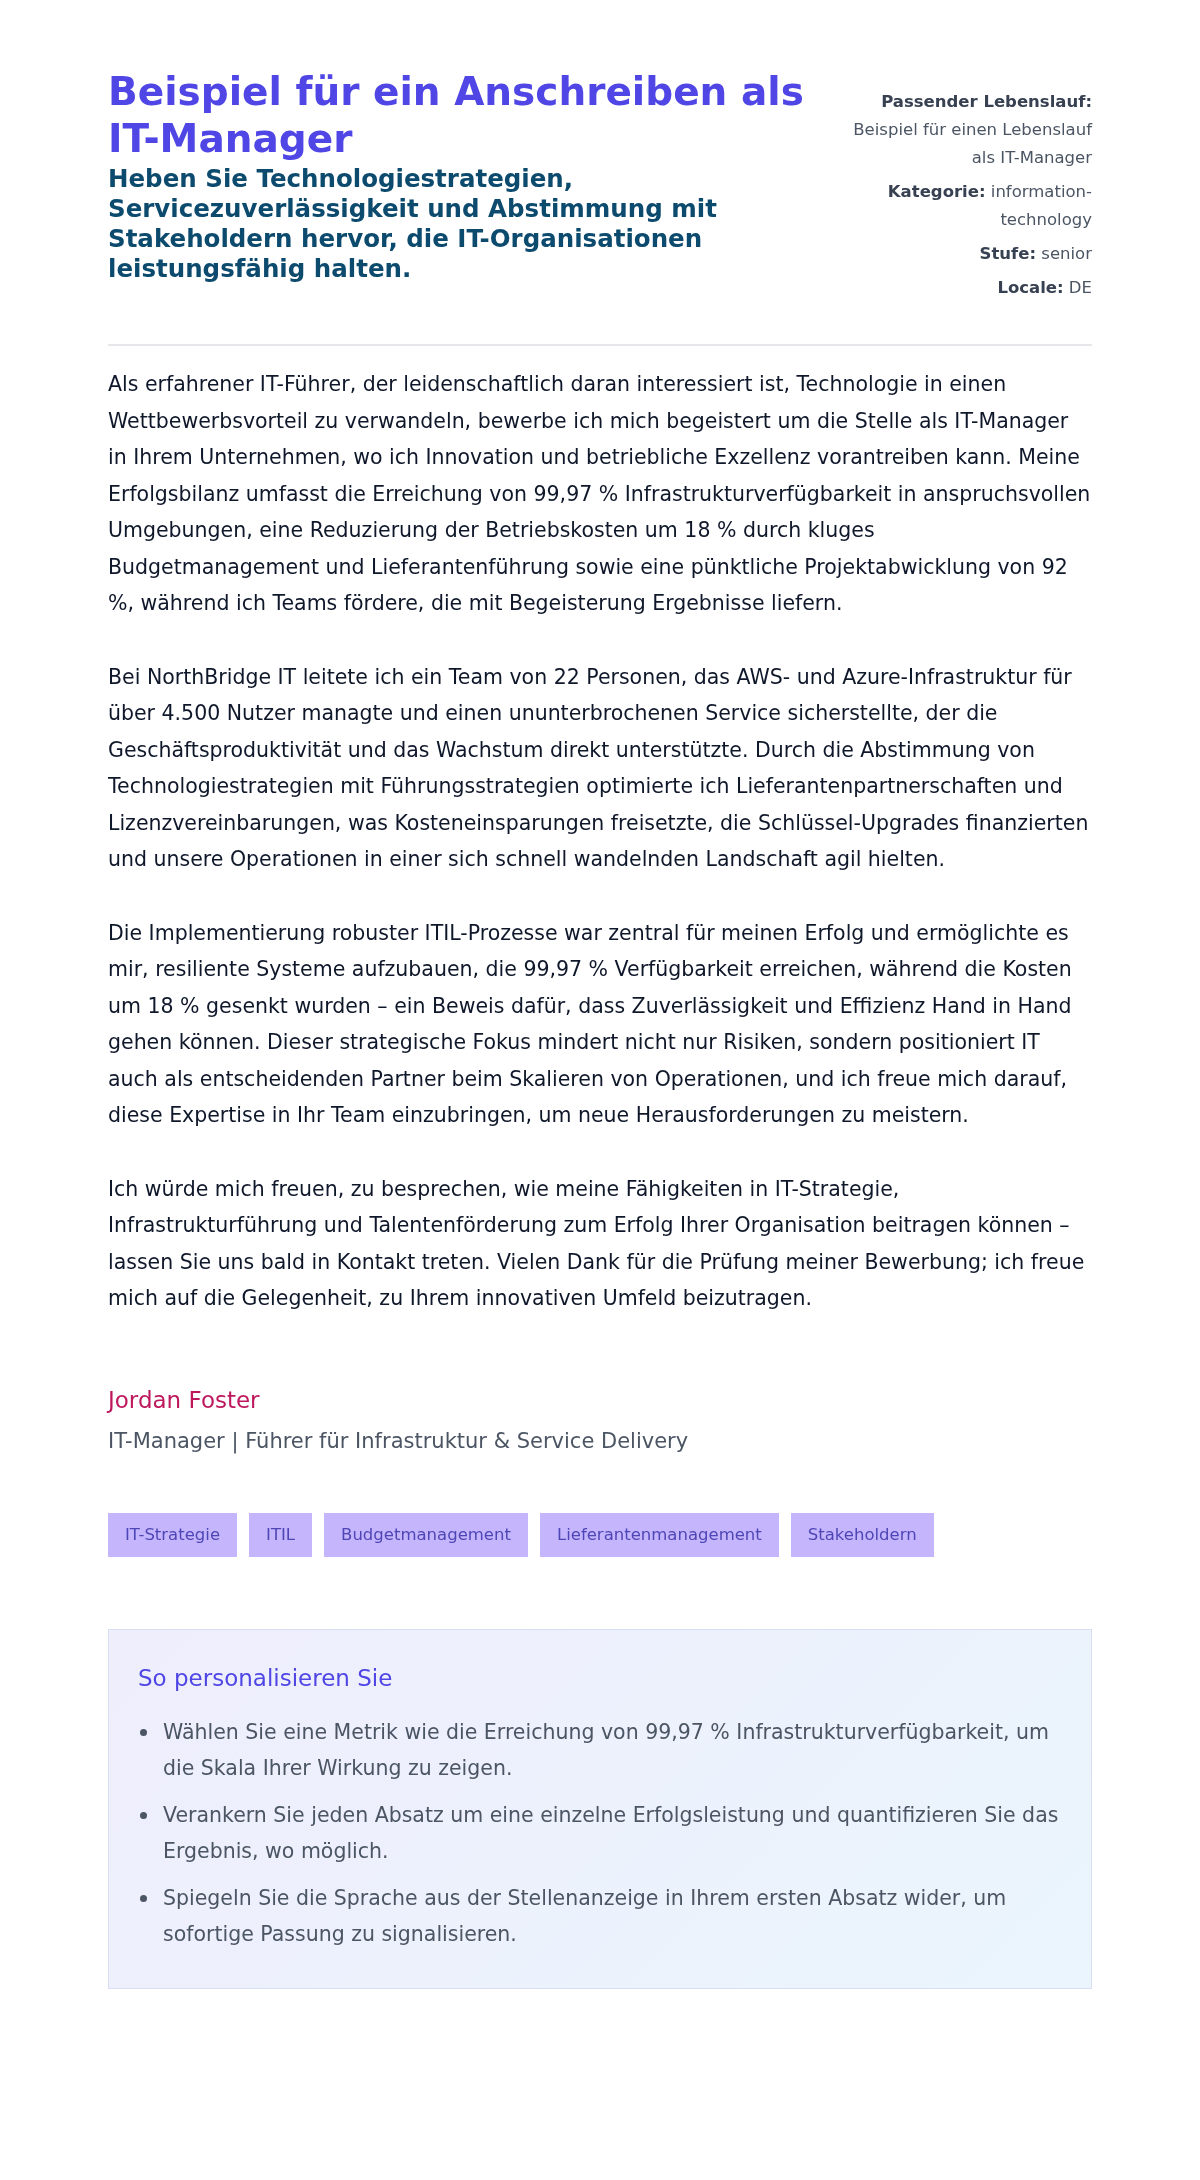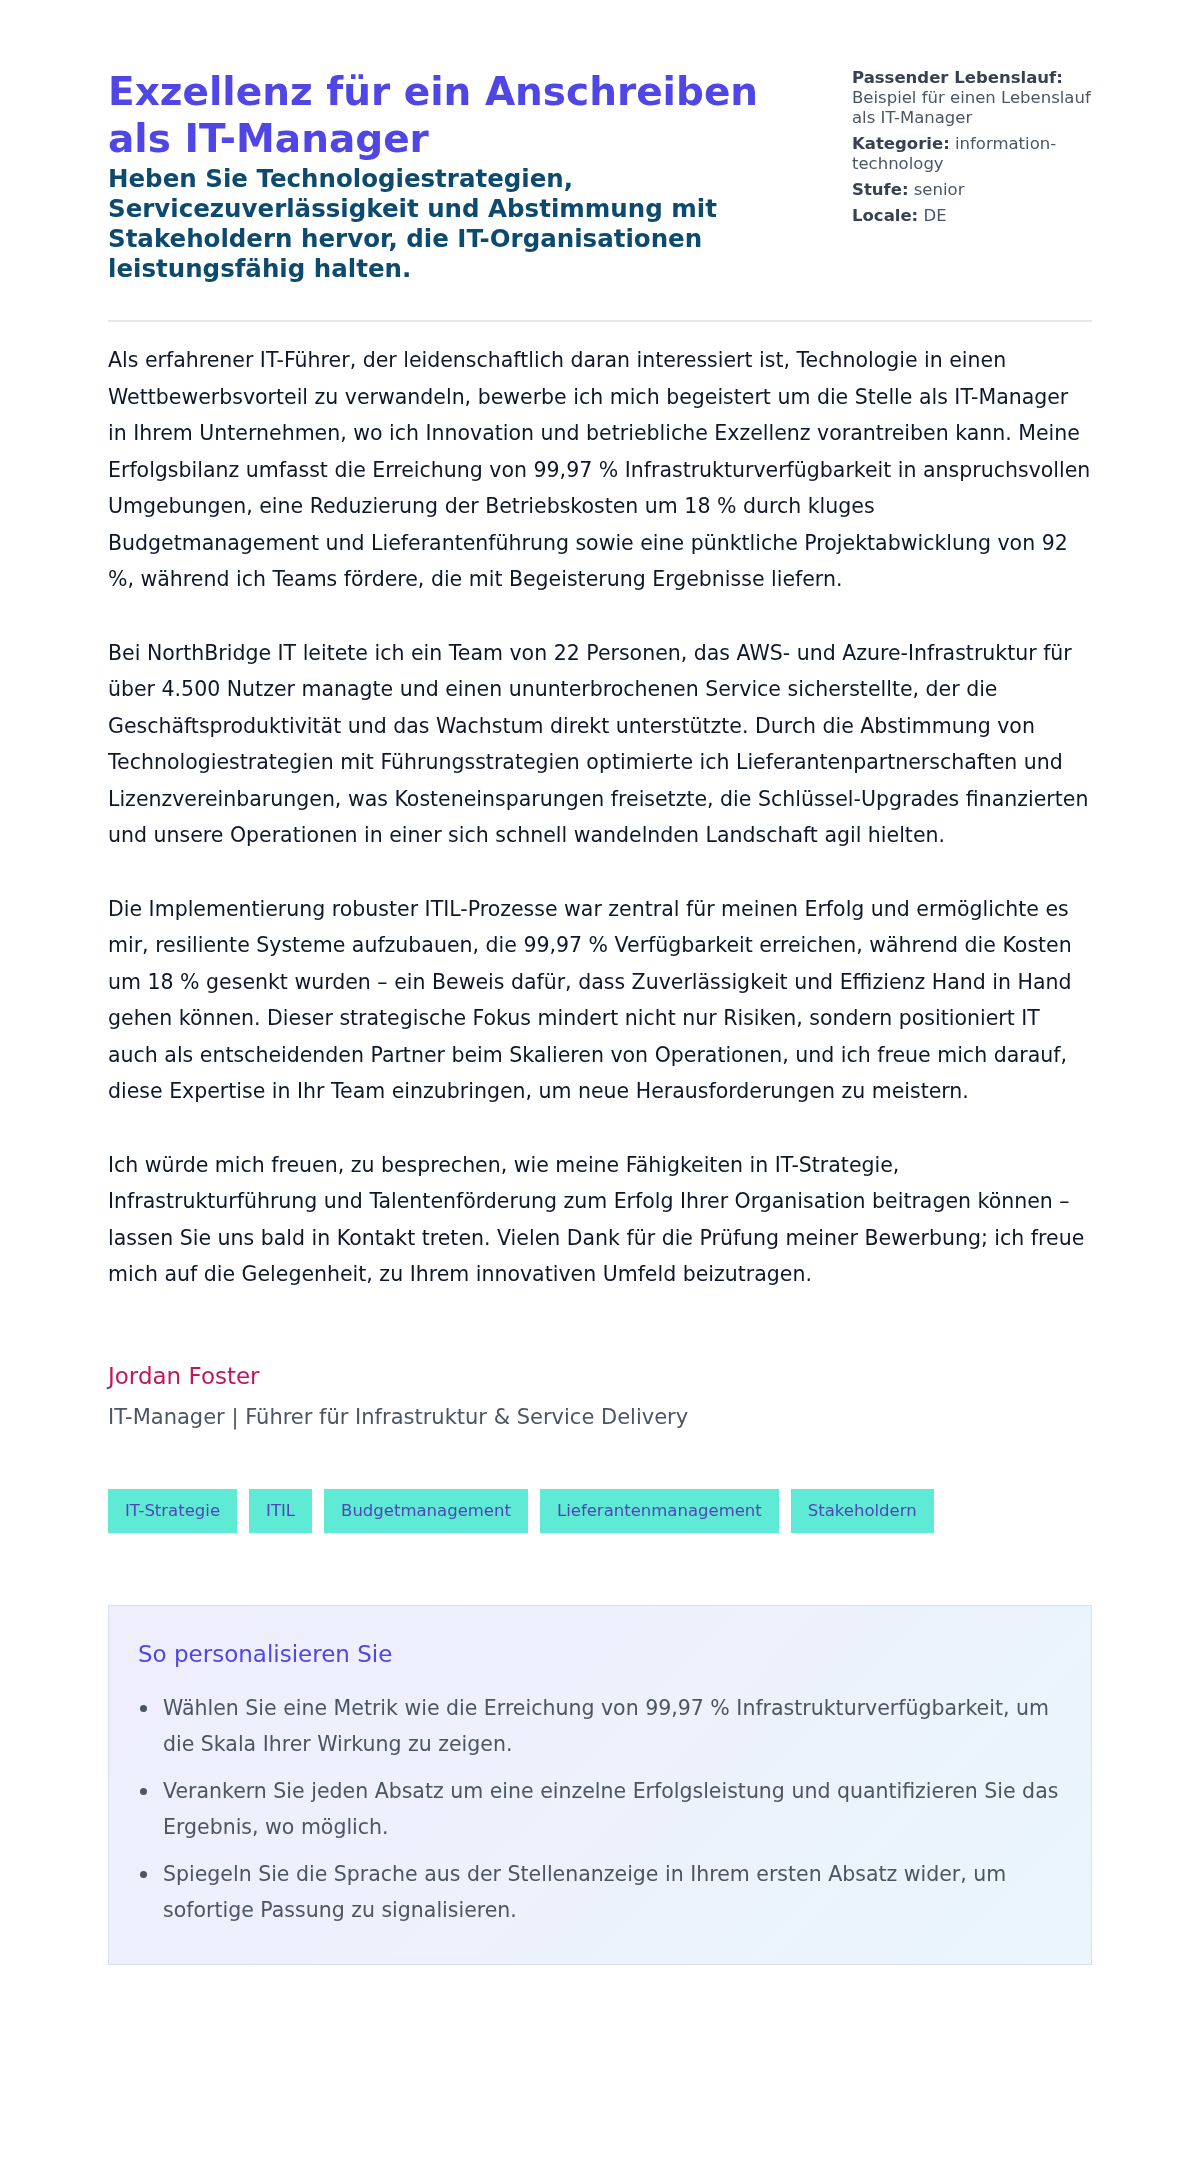--- a/index.html
+++ b/index.html
@@ -30,23 +30,25 @@
     }
     .subtitle {
       font-size: 24.5px;
       line-height: 30px;
       font-weight: bold;
       color: #0c4a6e;
       margin-top: 2px;
     }
     .meta {
       width: 240px;
+      text-align: right;
       font-size: 16.5px;
-      line-height: 20px;
+      line-height: 28px;
       color: #4b5563;
+      margin-top: 20px;
     }
     .meta .meta-row { margin-bottom: 6px; }
     .meta .meta-row:first-child { margin-bottom: 6px; }
     .meta .meta-label { font-weight: bold; color: #374151; }
 
     .salutation {
       margin-top: 48px;
       font-size: 20.5px;
       line-height: 26px;
       font-weight: bold;
@@ -73,21 +75,21 @@
       line-height: 28px;
       color: #4b5563;
     }
 
     .tags {
       display: flex;
       gap: 12px;
       margin-top: 58px;
     }
     .tag {
-      background: #5eead4;
+      background: #c4b5fd;
       color: #4f46b5;
       font-size: 16.5px;
       line-height: 20px;
       padding: 12px 17px;
     }
 
     .tips {
       margin-top: 72px;
       border: 1.5px solid #d9dff2;
       background: linear-gradient(135deg, #efeefc 0%, #eaf5fd 100%);
@@ -121,21 +123,21 @@
       background: #4b5563;
     }
   </style>
 </head>
 <body>
 
 <div class="page">
 
   <header class="header">
     <div class="header-left">
-      <h1 class="title">Exzellenz für ein Anschreiben als IT-Manager</h1>
+      <h1 class="title">Beispiel für ein Anschreiben als IT-Manager</h1>
       <h2 class="subtitle">Heben Sie Technologiestrategien, Servicezuverlässigkeit und Abstimmung mit Stakeholdern hervor, die IT-Organisationen leistungsfähig halten.</h2>
     </div>
     <div class="meta">
       <div class="meta-row">
         <span class="meta-label">Passender Lebenslauf:</span>
         <span>Beispiel für einen Lebenslauf als IT-Manager</span>
       </div>
       <div class="meta-row">
         <span class="meta-label">Kategorie:</span>
         <span>information-technology</span>

